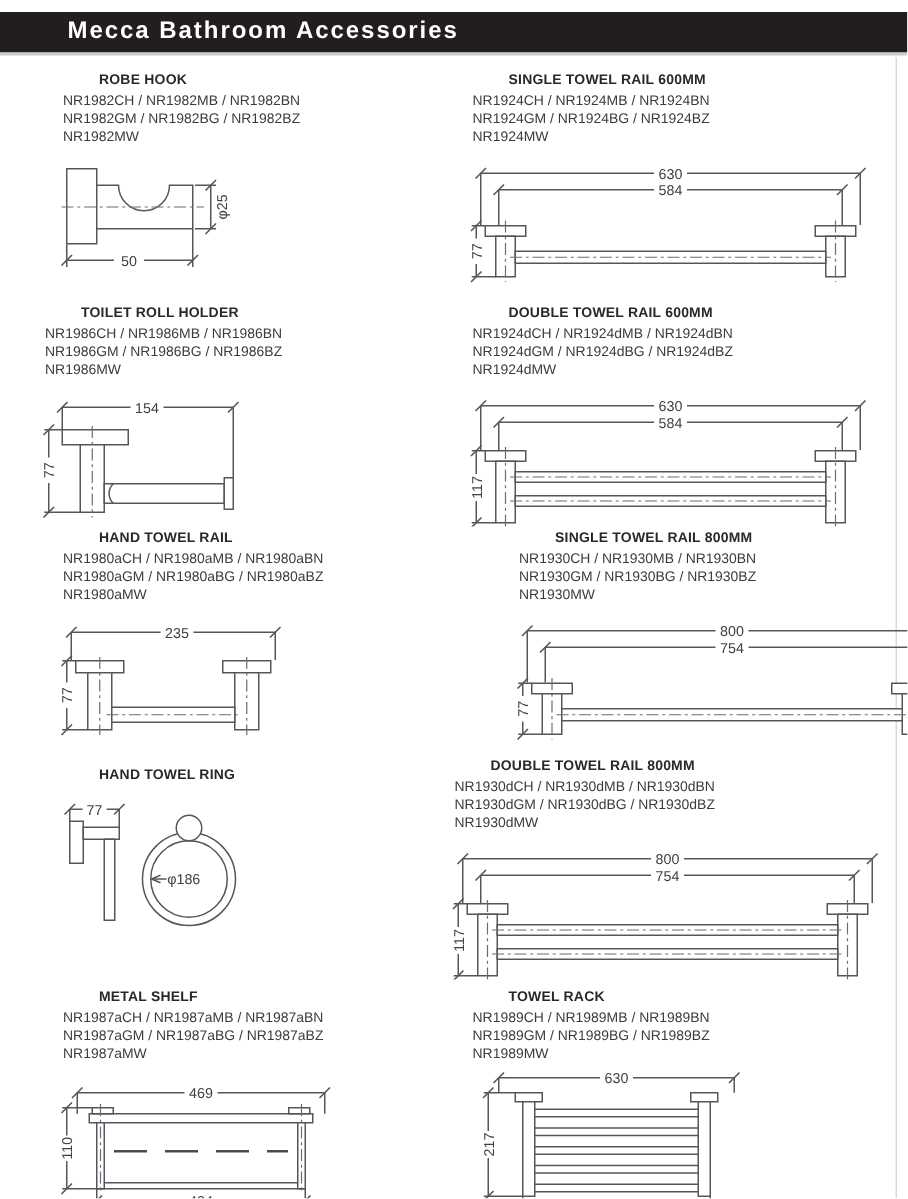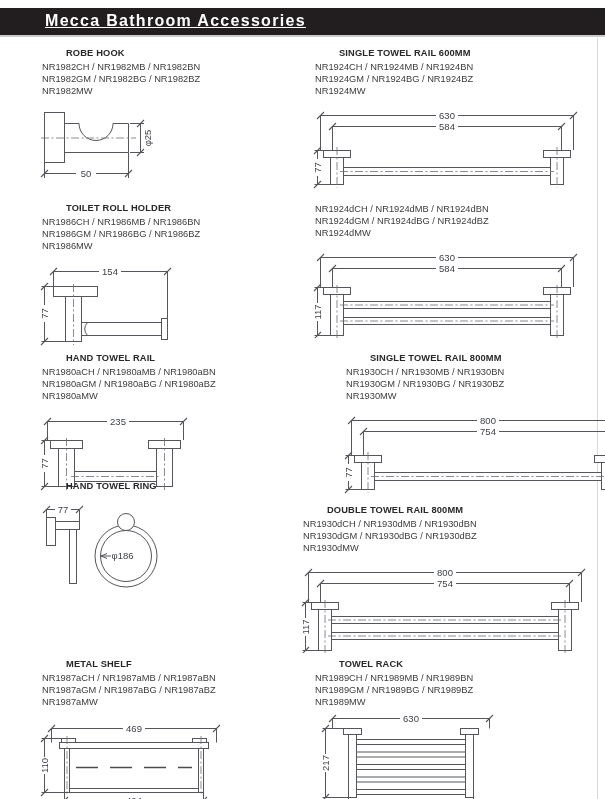--- a/index.html
+++ b/index.html
@@ -1,19 +1,19 @@
 <!DOCTYPE html>
 <html><head>
 <meta charset="utf-8">
 <style>
   * { margin:0; padding:0; box-sizing:border-box; }
   html,body { background:#ffffff; font-family:"Liberation Sans", sans-serif; }
   .page { position:relative; width:605px; height:799px; background:#ffffff; overflow:hidden; }
   .header { position:absolute; left:0; top:8px; width:605px; height:27px; background:#221e1f; }
-  .header-title { color:#ffffff; font-size:16px; font-weight:bold; letter-spacing:1.3px; line-height:26px; padding-left:45px;text-decoration:underline; }
+  .header-title { color:#ffffff; font-size:16px; font-weight:bold; letter-spacing:1.3px; line-height:26px; padding-left:45px; }
   .header-rule { position:absolute; left:0; top:35px; width:605px; height:2px; background:#c9cacb; }
   .page-edge { position:absolute; left:597px; top:38px; width:1px; height:761px; background:#d9d9d9; }
   .product { position:absolute; }
   .ptitle { font-size:9.3px; font-weight:bold; color:#28282a; letter-spacing:0.15px; margin:0 0 3px 2px; white-space:nowrap;padding-left:24px; }
   .codes { margin-left:2px; }
   .code-line { font-size:9.3px; color:#3b3b3d; line-height:12px; white-space:nowrap; }
   .drawing { margin-top:13px; }
   svg .lnn { fill:none; stroke:#54565b; stroke-width:1; }
   svg .lnf { fill:#ffffff; stroke:#54565b; stroke-width:1; }
   svg .tk { stroke:#54565b; stroke-width:1.1; }
@@ -97,21 +97,21 @@
         <line class="lnn" x1="17.5" y1="74.5" x2="1.5" y2="74.5"></line>
         <line class="lnn" x1="4.5" y1="40.5" x2="4.5" y2="74.5"></line>
         <line class="tk" x1="1" y1="44" x2="8" y2="37"></line>
         <line class="tk" x1="1" y1="78" x2="8" y2="71"></line>
         <rect class="wbg" x="0" y="49" width="9" height="17"></rect>
         <text class="dim" text-anchor="middle" transform="translate(8 57.5) rotate(-90)">77</text>
       </svg>
     </div>
   </section>
 
-  <section class="product" style="left:40px; top:203px; width:262px;">
+  <section class="product" style="left:28px; top:203px; width:262px;">
     <h2 class="ptitle">TOILET ROLL HOLDER</h2>
     <div class="codes">
       <div class="code-line">NR1986CH / NR1986MB / NR1986BN</div>
       <div class="code-line">NR1986GM / NR1986BG / NR1986BZ</div>
       <div class="code-line">NR1986MW</div>
     </div>
     <div class="drawing">
       <svg width="135" height="82" viewBox="0 0 135 82">
         <line class="lnn" x1="13.5" y1="6.5" x2="127.5" y2="6.5"></line>
         <line class="tk" x1="10" y1="10" x2="17" y2="3"></line>
@@ -131,20 +131,21 @@
         <rect class="wbg" x="0" y="40" width="9" height="17"></rect>
         <text class="dim" text-anchor="middle" transform="translate(8 48.5) rotate(-90)">77</text>
         <rect class="lnf" x="41.5" y="57.5" width="80" height="13"></rect>
         <path class="lnn" d="M47.5 57.5 A9 9 0 0 0 47.5 70.5"></path>
         <rect class="lnf" x="121.5" y="53.5" width="6" height="21"></rect>
       </svg>
     </div>
   </section>
 
   <section class="product" style="left:313px; top:203px; width:292px;">
+    <h2 class="ptitle">DOUBLE TOWEL RAIL 600MM</h2>
     <div class="codes">
       <div class="code-line">NR1924dCH / NR1924dMB / NR1924dBN</div>
       <div class="code-line">NR1924dGM / NR1924dBG / NR1924dBZ</div>
       <div class="code-line">NR1924dMW</div>
     </div>
     <div class="drawing">
       <svg width="268" height="86" viewBox="0 0 268 86">
         <line class="lnn" x1="7.5" y1="5.5" x2="260.5" y2="5.5"></line>
         <line class="tk" x1="4" y1="9" x2="11" y2="2"></line>
         <line class="tk" x1="257" y1="9" x2="264" y2="2"></line>
@@ -250,21 +251,21 @@
         <line class="lnn" x1="17.5" y1="74.5" x2="1.5" y2="74.5"></line>
         <line class="lnn" x1="4.5" y1="40.5" x2="4.5" y2="74.5"></line>
         <line class="tk" x1="1" y1="44" x2="8" y2="37"></line>
         <line class="tk" x1="1" y1="78" x2="8" y2="71"></line>
         <rect class="wbg" x="0" y="49" width="9" height="17"></rect>
         <text class="dim" text-anchor="middle" transform="translate(8 57.5) rotate(-90)">77</text>
       </svg>
     </div>
   </section>
 
-  <section class="product" style="left:40px; top:481px; width:262px;">
+  <section class="product" style="left:40px; top:511px; width:262px;">
     <h2 class="ptitle">HAND TOWEL RING</h2>
     <div class="drawing">
       <svg width="125" height="88" viewBox="0 0 125 88">
         <line class="lnn" x1="6.5" y1="5.5" x2="39.5" y2="5.5"></line>
         <line class="tk" x1="3" y1="9" x2="10" y2="2"></line>
         <line class="tk" x1="36" y1="9" x2="43" y2="2"></line>
         <line class="lnn" x1="6.5" y1="5.5" x2="6.5" y2="13.5"></line>
         <line class="lnn" x1="39.5" y1="5.5" x2="39.5" y2="17.5"></line>
         <rect class="wbg" x="15" y="0" width="16" height="10"></rect>
         <text class="dim" text-anchor="middle" x="23" y="9">77</text>

